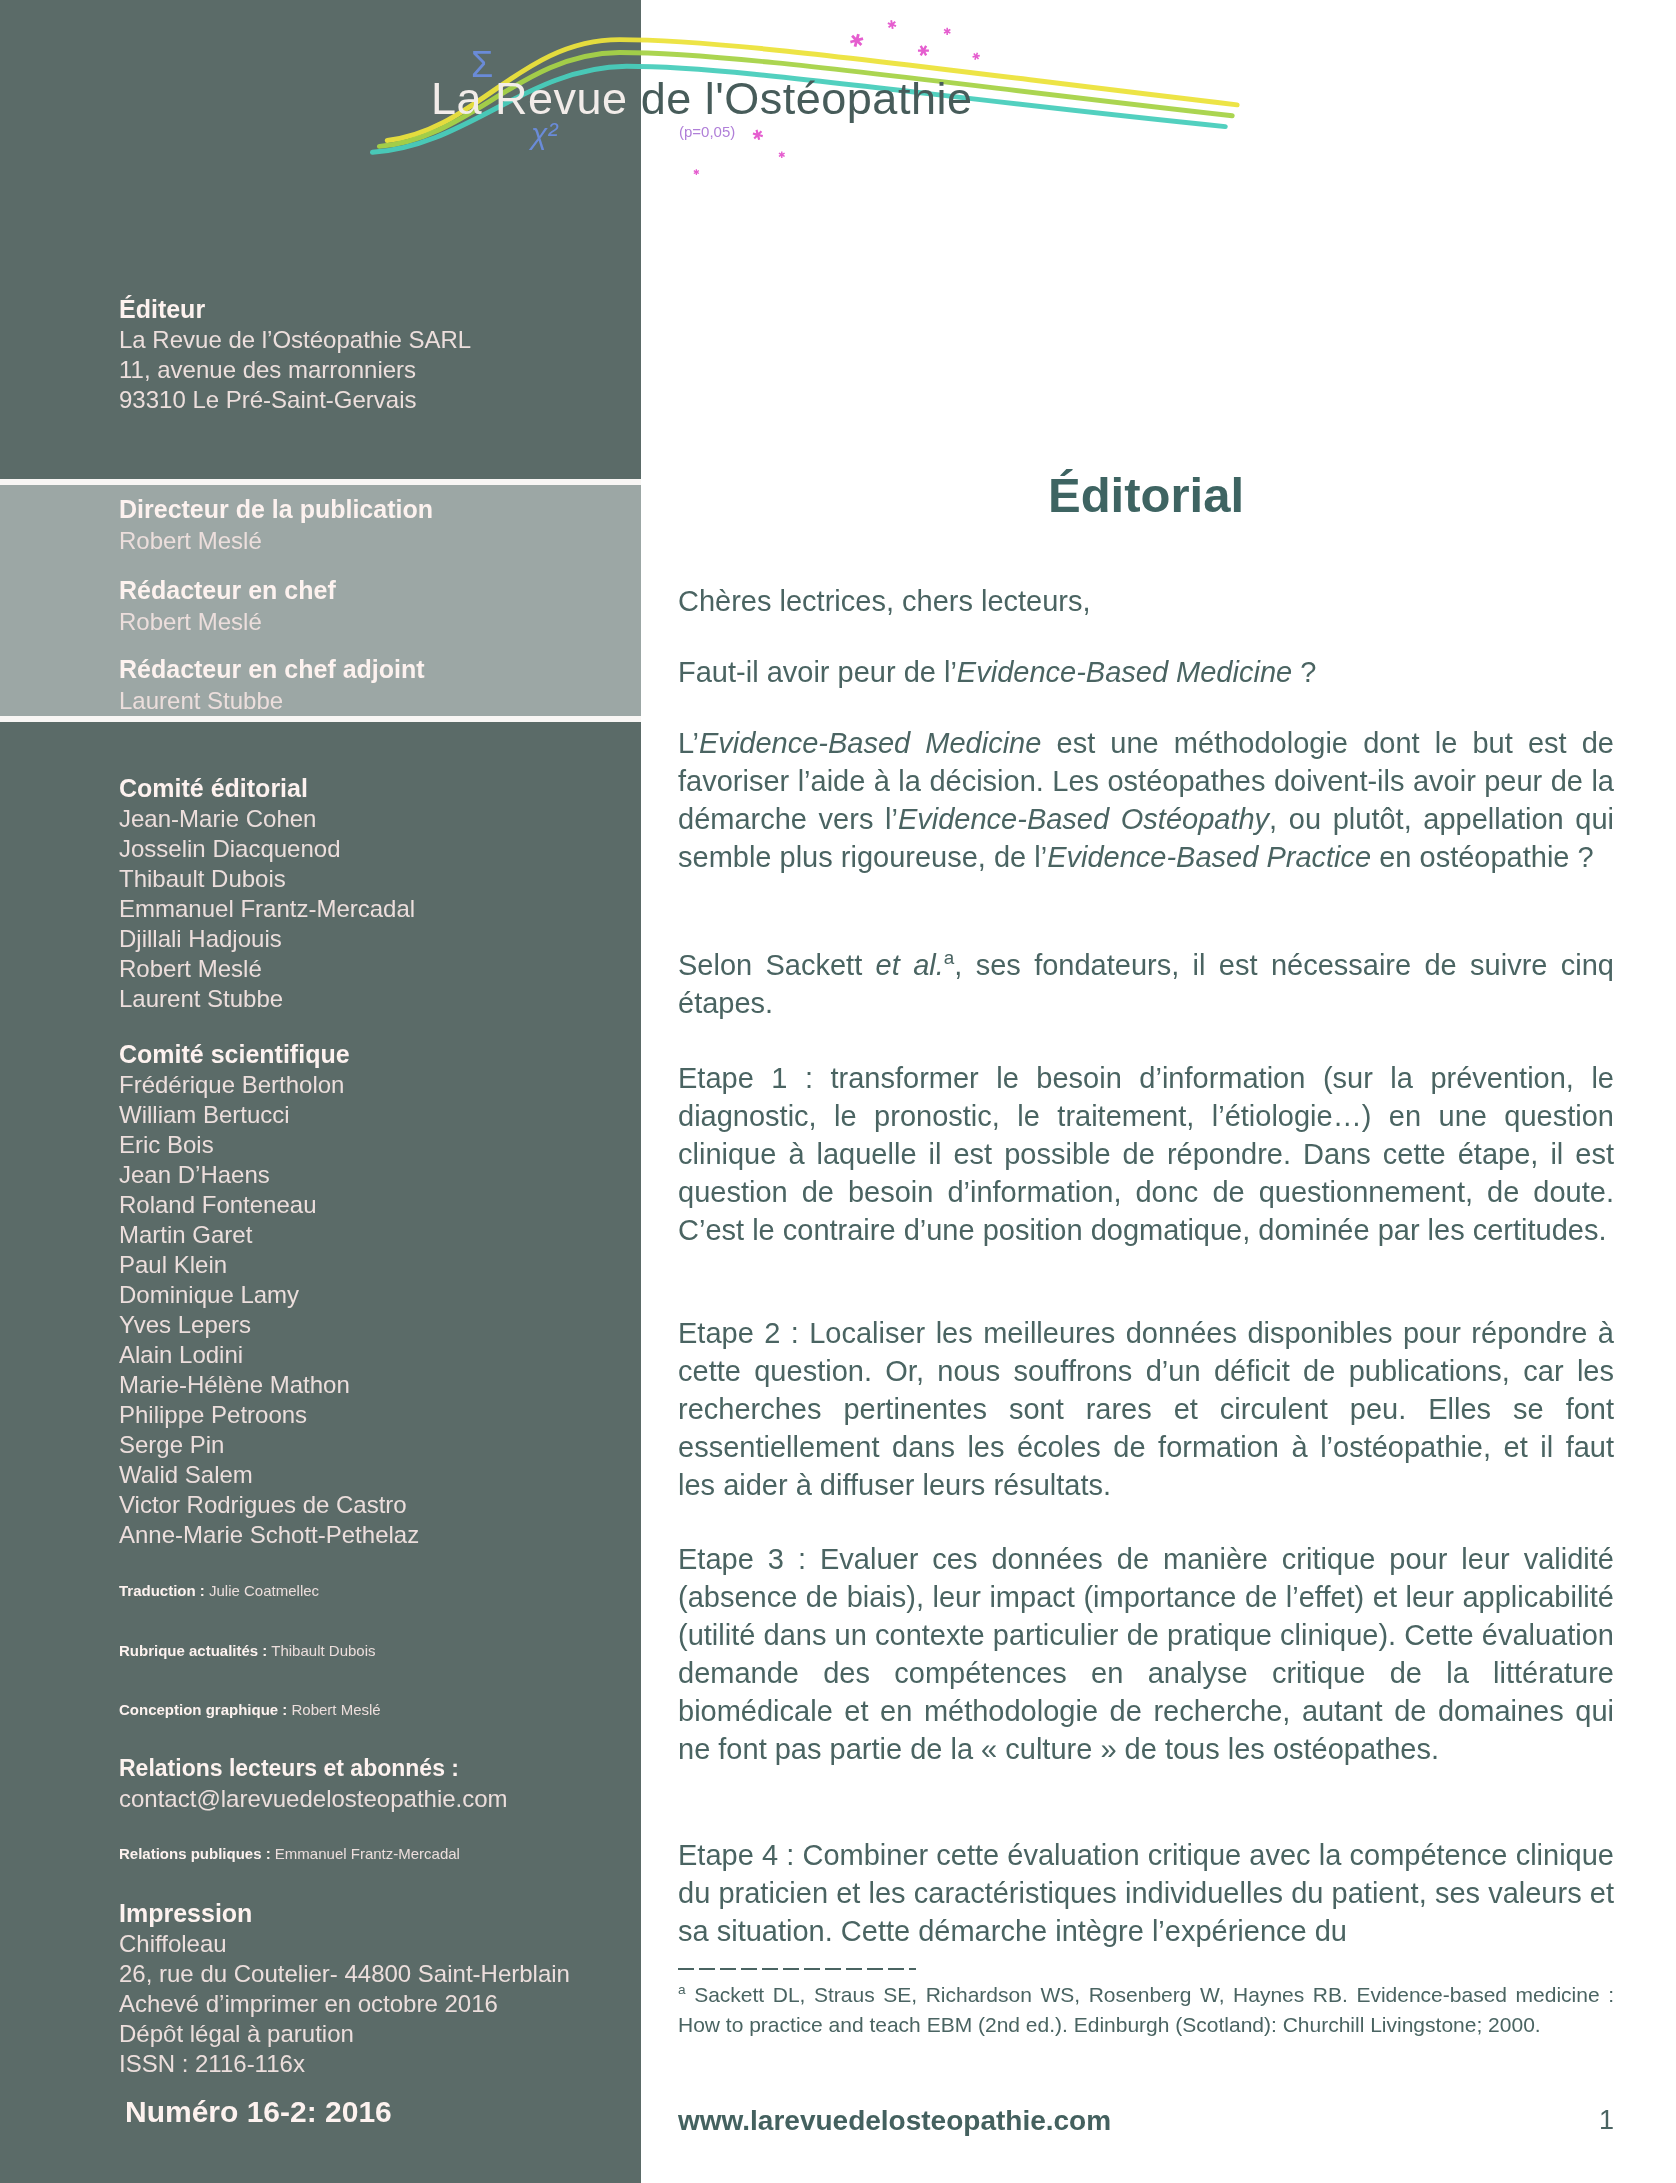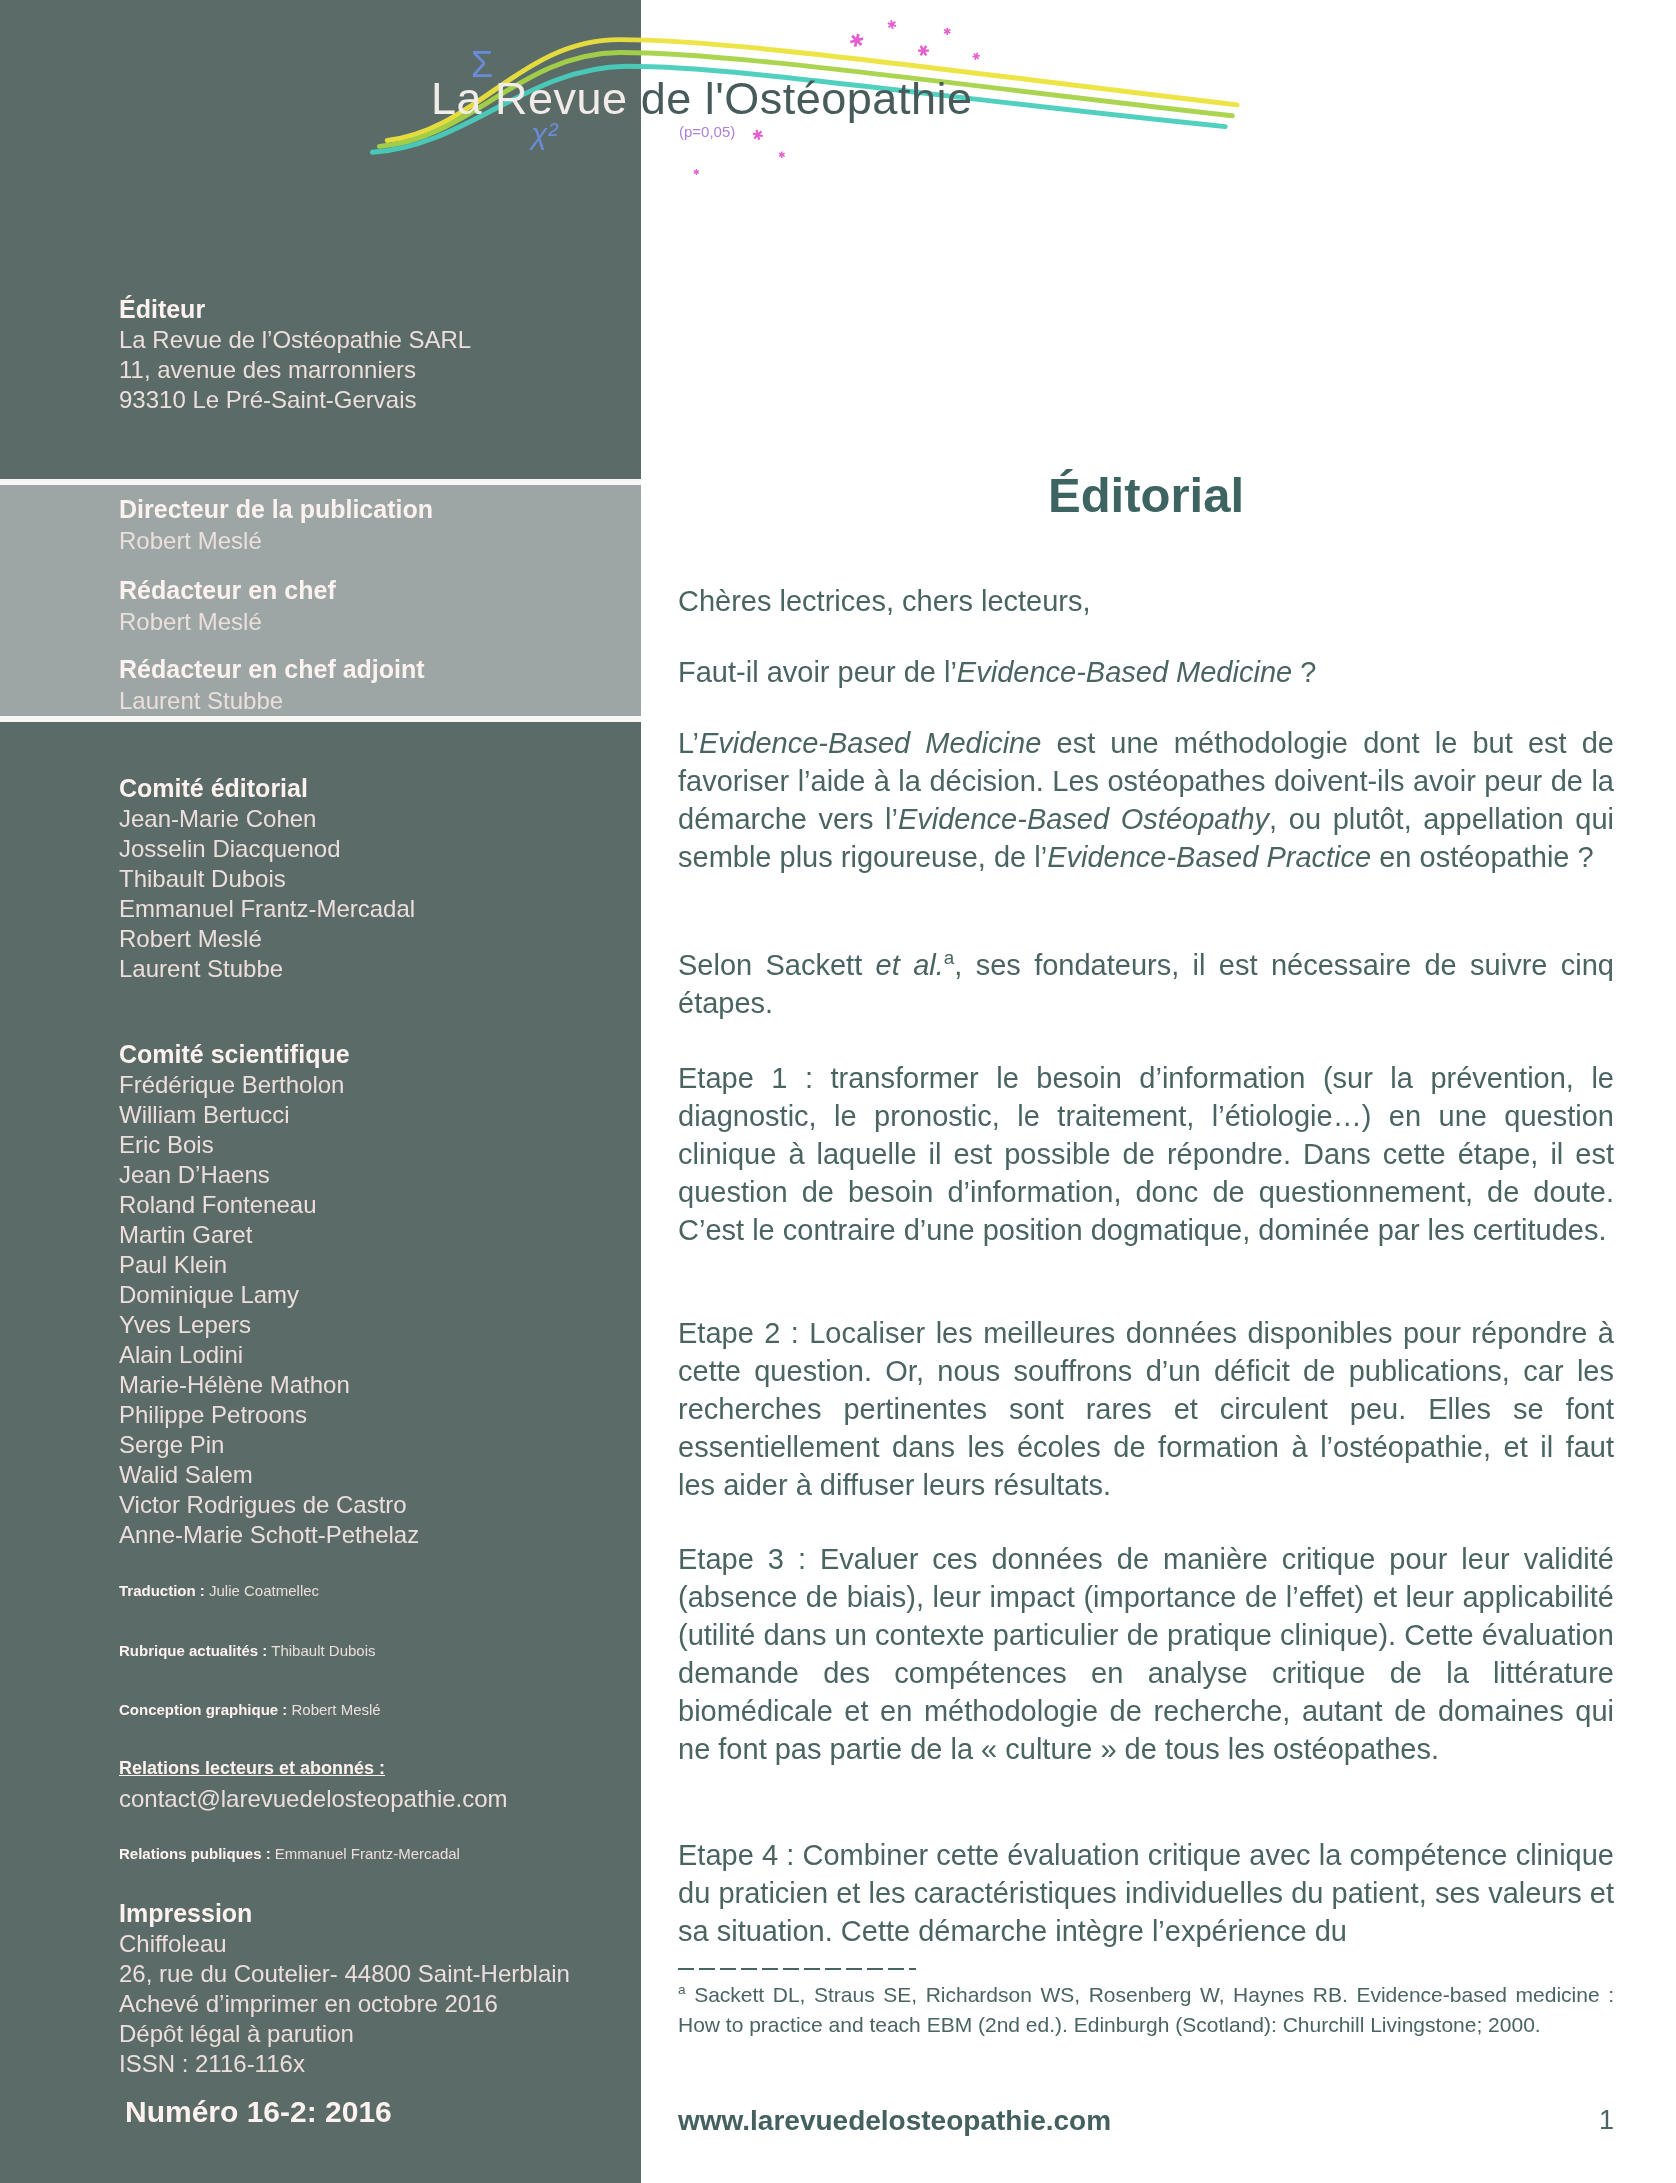--- a/index.html
+++ b/index.html
@@ -96,20 +96,21 @@
     <div class="sb-name">Laurent Stubbe</div>
   </div>
 
   <div class="sb-block" style="top:772px;">
     <div class="sb-label">Comité éditorial</div>
     <div class="sb-lines">
         <div>Jean-Marie Cohen</div>
         <div>Josselin Diacquenod</div>
         <div>Thibault Dubois</div>
         <div>Emmanuel Frantz-Mercadal</div>
+        <div>Djillali Hadjouis</div>
         <div>Robert Meslé</div>
         <div>Laurent Stubbe</div>
       </div>
   </div>
 
   <div class="sb-block" style="top:1038px;">
     <div class="sb-label">Comité scientifique</div>
     <div class="sb-lines">
         <div>Frédérique Bertholon</div>
         <div>William Bertucci</div>
@@ -137,21 +138,21 @@
   <div class="sb-block sb-role" style="top:1636px;">
     <span class="sb-label-inline">Rubrique actualités :</span>
     <span>Thibault Dubois</span>
   </div>
   <div class="sb-block sb-role" style="top:1695px;">
     <span class="sb-label-inline">Conception graphique :</span>
     <span>Robert Meslé</span>
   </div>
 
   <div class="sb-block" style="top:1752px;">
-    <div class="sb-label" style="font-size:18px;text-decoration:underline;">Relations lecteurs et abonnés :</div>
+    <div class="sb-label" style="font-size:23px;">Relations lecteurs et abonnés :</div>
     <div style="white-space:nowrap;">contact@larevuedelosteopathie.com</div>
   </div>
   <div class="sb-block sb-role" style="top:1839px;">
     <span class="sb-label-inline">Relations publiques :</span>
     <span>Emmanuel Frantz-Mercadal</span>
   </div>
 
   <div class="sb-block" style="top:1897px;">
     <div class="sb-label">Impression</div>
     <div class="sb-lines">

